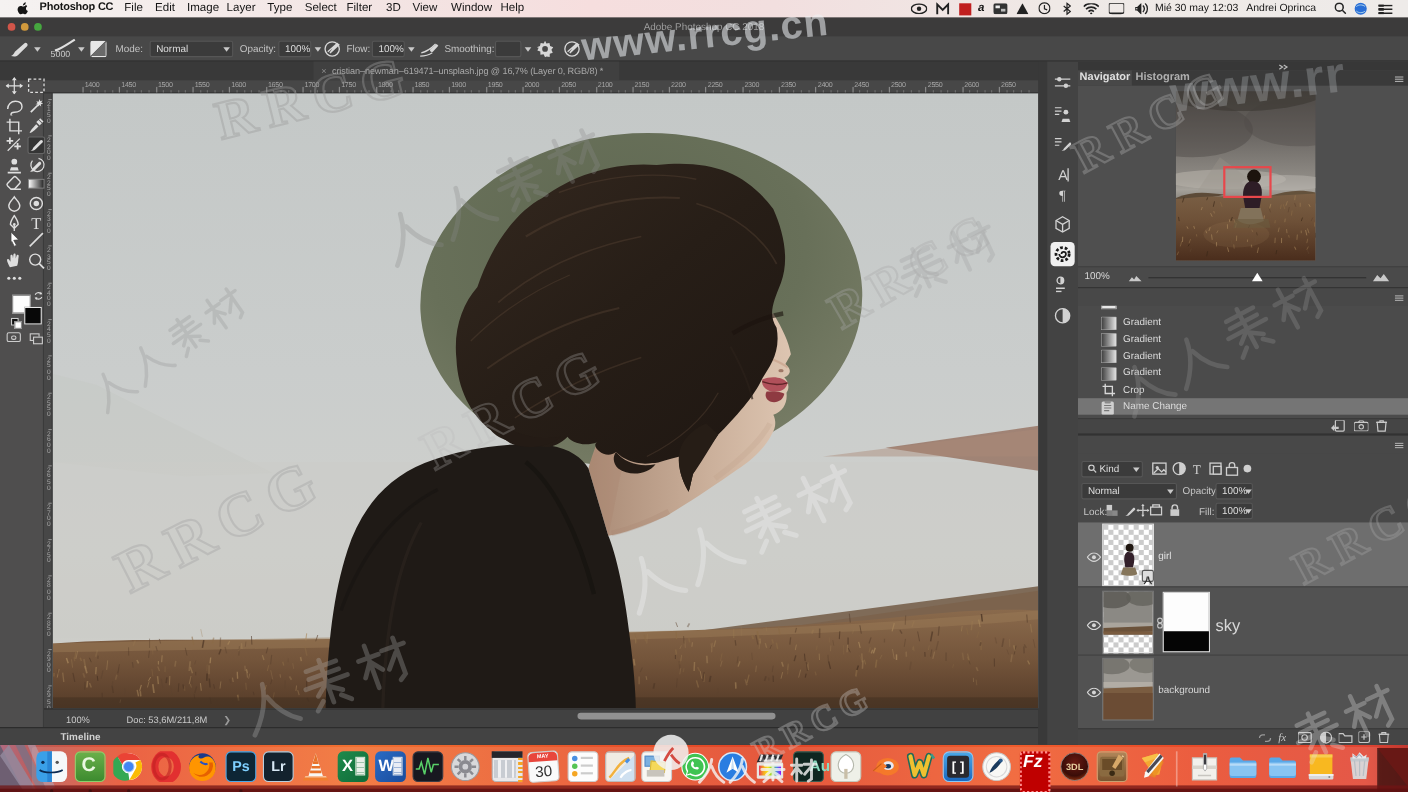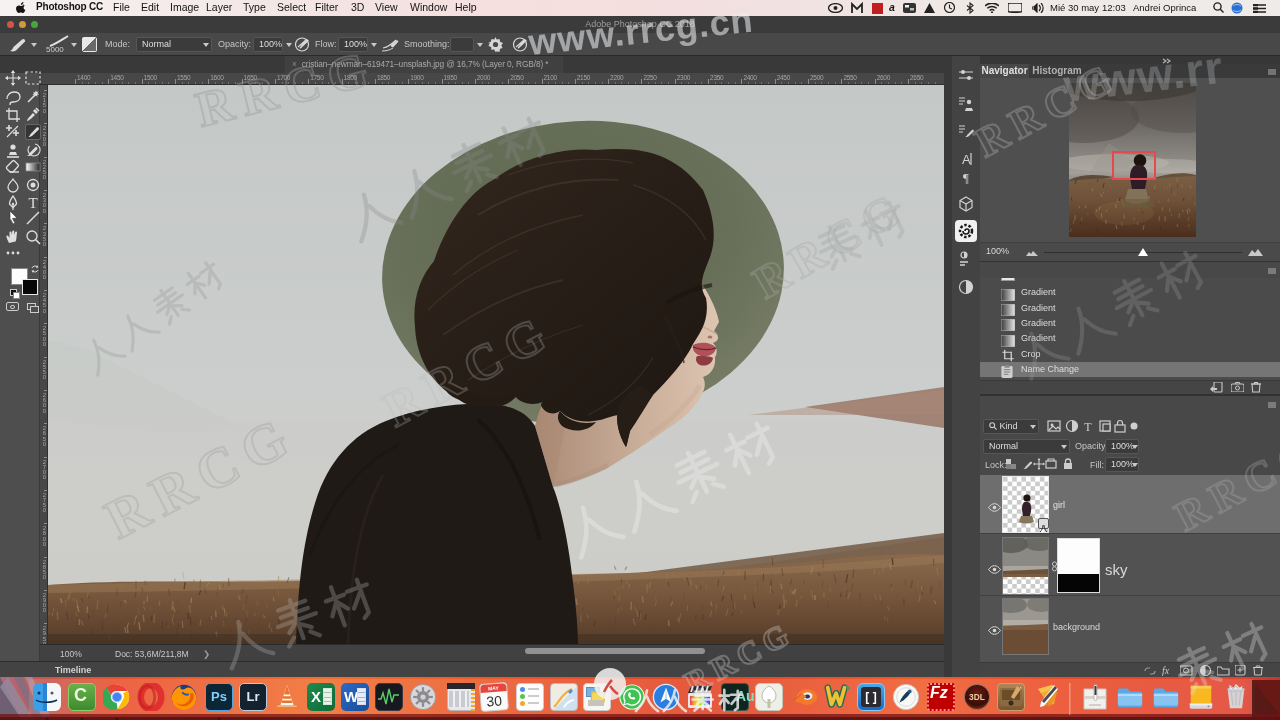--- a/index.html
+++ b/index.html
@@ -1765,21 +1765,21 @@
           <div style="position:absolute;left:4px;top:4px;width:20px;height:20px;border-radius:3px;background:#2a2a30;color:#fff;font-size:12px;text-align:center;line-height:20px;font-weight:bold;">[&nbsp;]</div>
         </div>
       </div>
 <div style="position:absolute;left:892px;top:6px;width:28px;height:28px;"><svg width="28" height="28" viewBox="0 0 30 30">
           <circle cx="15" cy="15" r="13.5" fill="#f8f8f5"></circle>
           <circle cx="15" cy="15" r="13.5" fill="none" stroke="#c8c8c8"></circle>
           <circle cx="15" cy="15" r="10" fill="none" stroke="#d8d8d8"></circle>
           <path d="M8 21c4-1.5 9-6 12-11l-2.5-2c-4 3.5-8 8-9.5 13z" fill="#1a3a5c"></path>
           <circle cx="19" cy="9" r="2" fill="#2a5a8c"></circle>
         </svg></div>
-<div style="position:absolute;left:927px;top:6px;width:28px;height:28px;">
+<div style="position:absolute;left:927px;top:6px;width:28px;height:38px;">
         <div style="width:100%;height:100%;background:#bf0000;border-radius:3px;border:2px dotted #ff8a8a;">
           <span style="position:absolute;left:3px;top:1px;color:#fff;font-weight:bold;font-size:16px;font-style:italic;">Fz</span>
         </div>
       </div>
 <div style="position:absolute;left:963px;top:6px;width:28px;height:28px;"><svg width="28" height="28" viewBox="0 0 30 30">
           <defs>
             <radialGradient id="dl3" cx=".5" cy=".35" r=".8">
               <stop offset="0" stop-color="#6a1a12"></stop>
               <stop offset=".6" stop-color="#3a0d08"></stop>
               <stop offset="1" stop-color="#c84a10"></stop>

